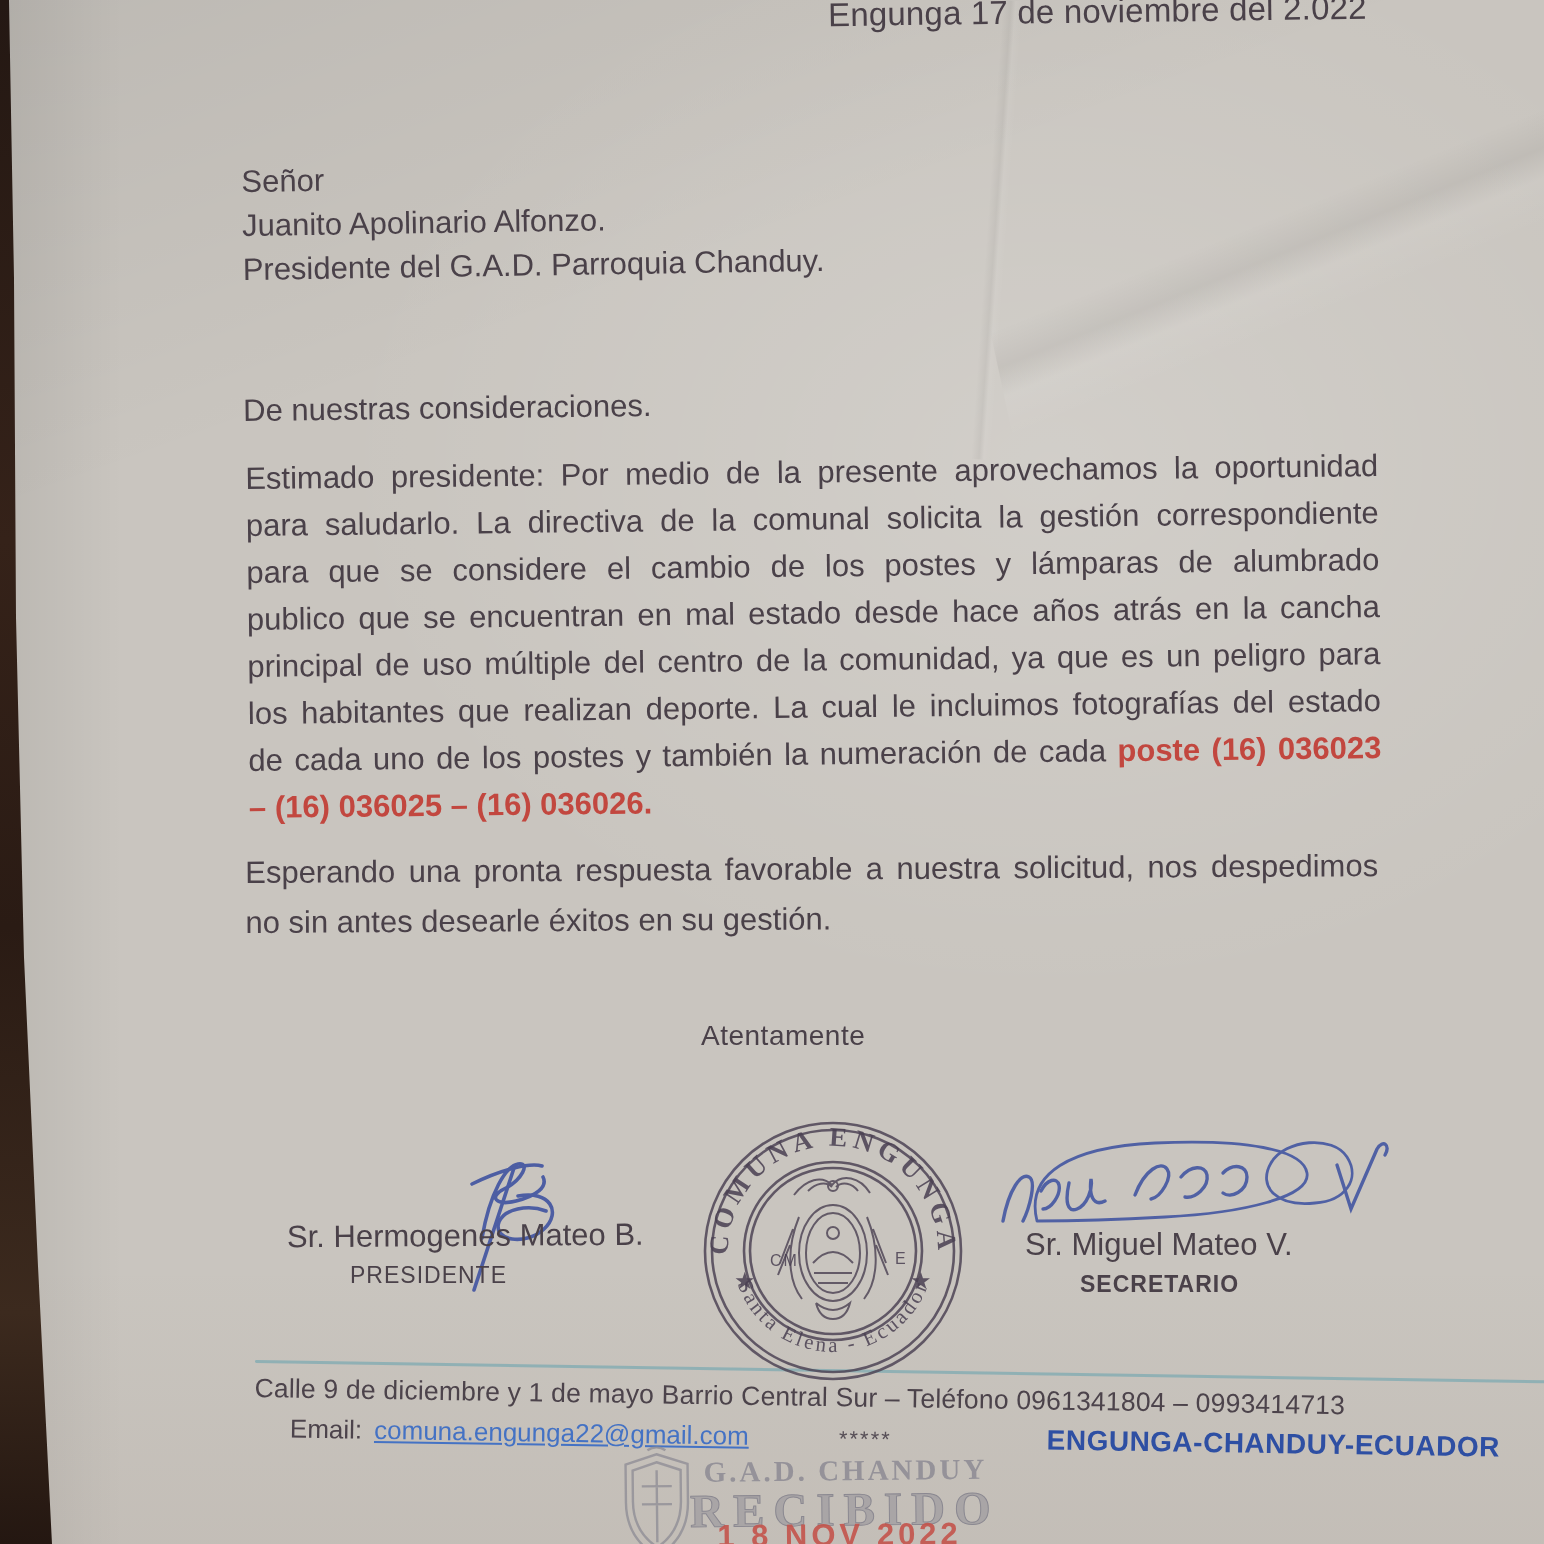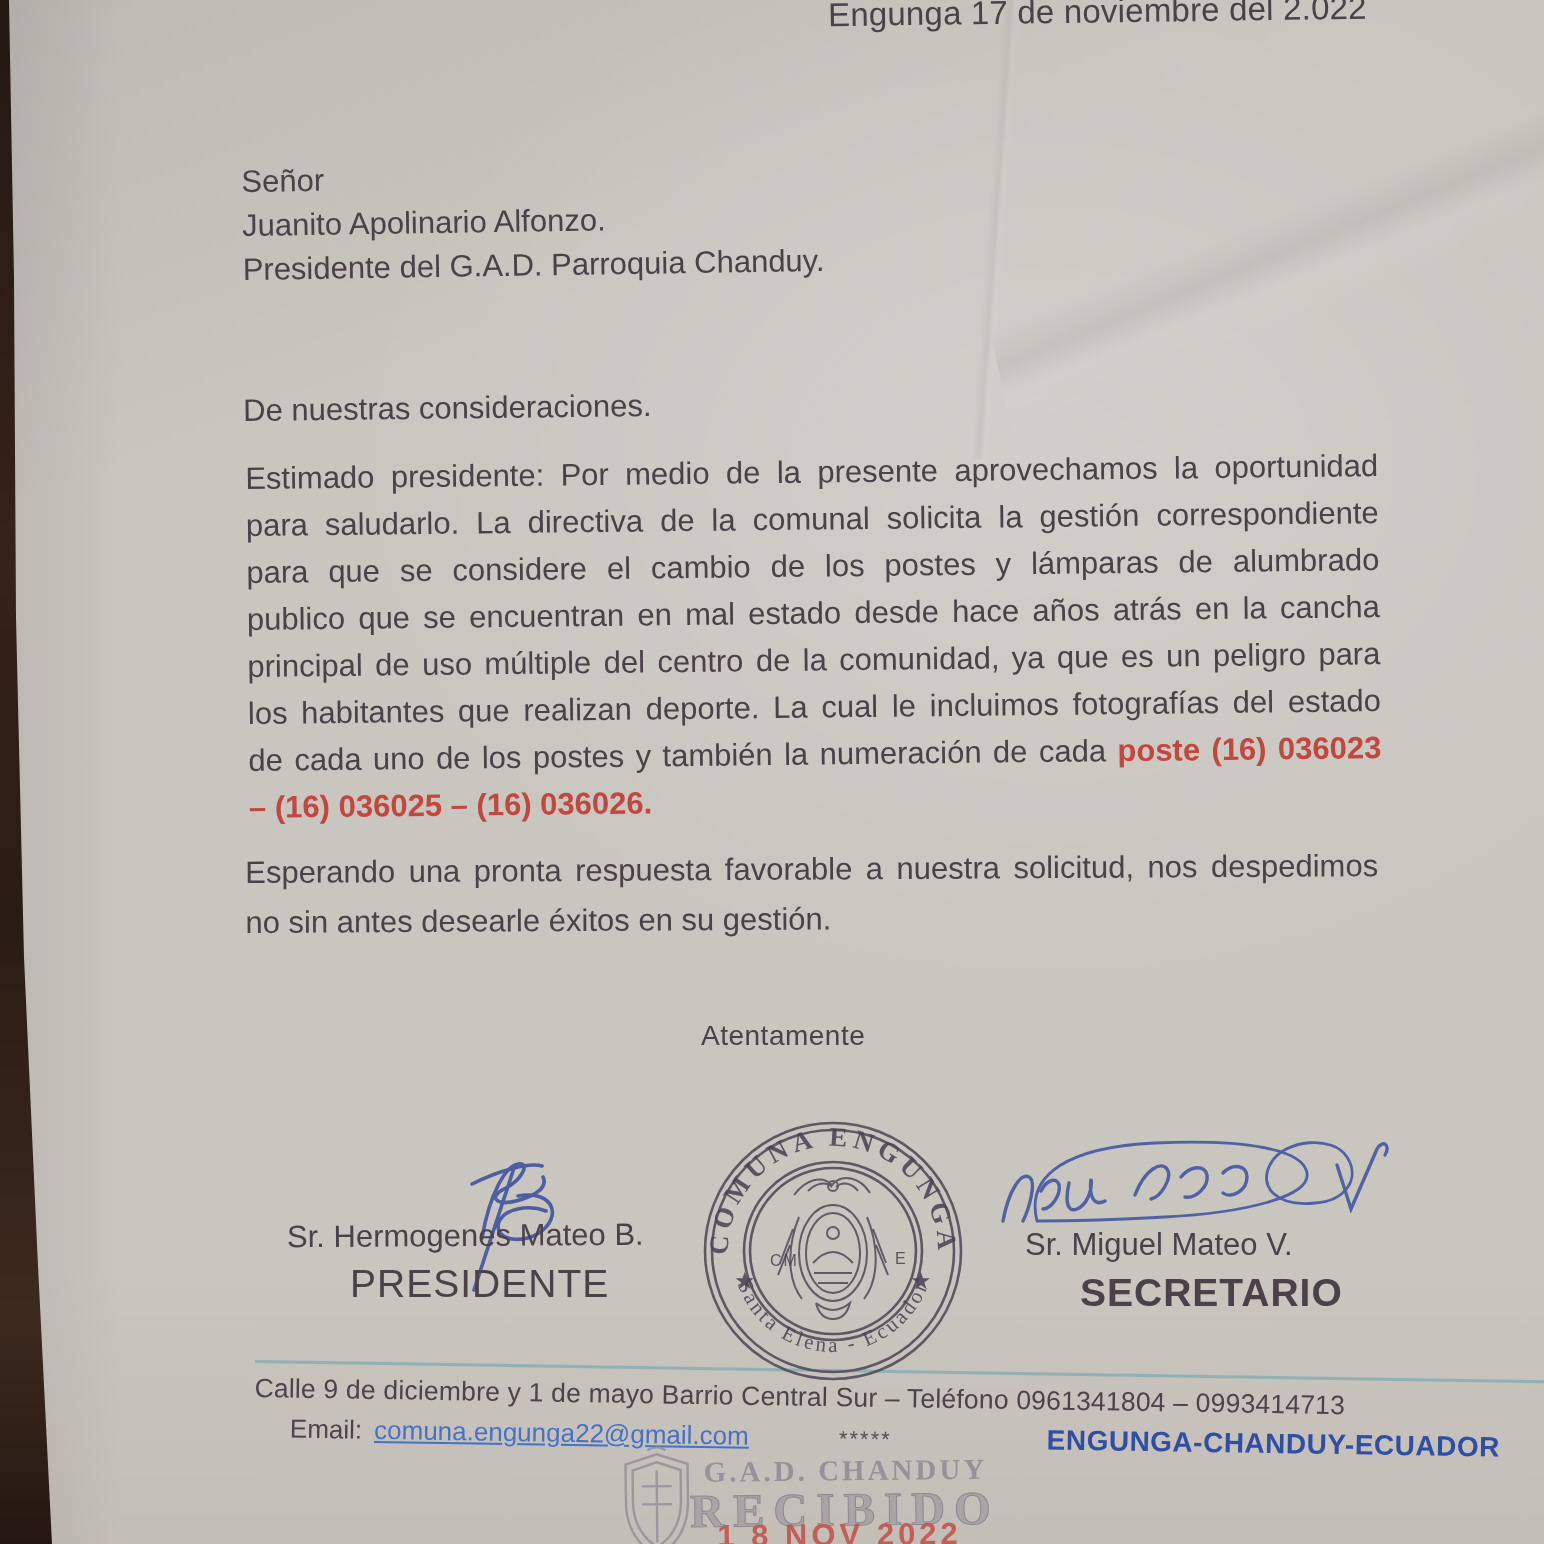--- a/index.html
+++ b/index.html
@@ -50,21 +50,21 @@
   .para{position:absolute;left:245px;width:1133px;font-size:31px;}
   .para1{top:455px;line-height:47px;transform:rotate(-0.65deg);transform-origin:left top;}
   .para2{top:848px;line-height:50px;transform:rotate(-0.35deg);transform-origin:left top;}
   .tline{text-align:justify;text-align-last:justify;}
   .tline.short{text-align-last:left;}
   .red{color:#c2473f;font-weight:700;}
   .closing{
     position:absolute;left:701px;top:1020px;font-size:28px;letter-spacing:.5px;
   }
   .sig-name{position:absolute;font-size:31px;white-space:nowrap;}
-  .sig-role{position:absolute;font-size:39px;letter-spacing:1px;white-space:nowrap;text-align:right;}
+  .sig-role{position:absolute;font-size:23px;letter-spacing:1px;white-space:nowrap;text-align:right;}
   .sig-left-name{left:287px;top:1218px;transform:rotate(-0.4deg);}
   .sig-left-role{left:350px;top:1262px;}
   .sig-right-name{left:997px;top:1227px;margin-left:28px;}
   .sig-right-role{left:1080px;top:1271px;font-weight:bold;}
   .ink{position:absolute;pointer-events:none;}
   .stamp-comuna{position:absolute;left:698px;top:1113px;z-index:5;}
   .footer{
     position:absolute;left:255px;top:1360px;width:1300px;
     transform:rotate(0.9deg);transform-origin:left top;z-index:2;
   }

